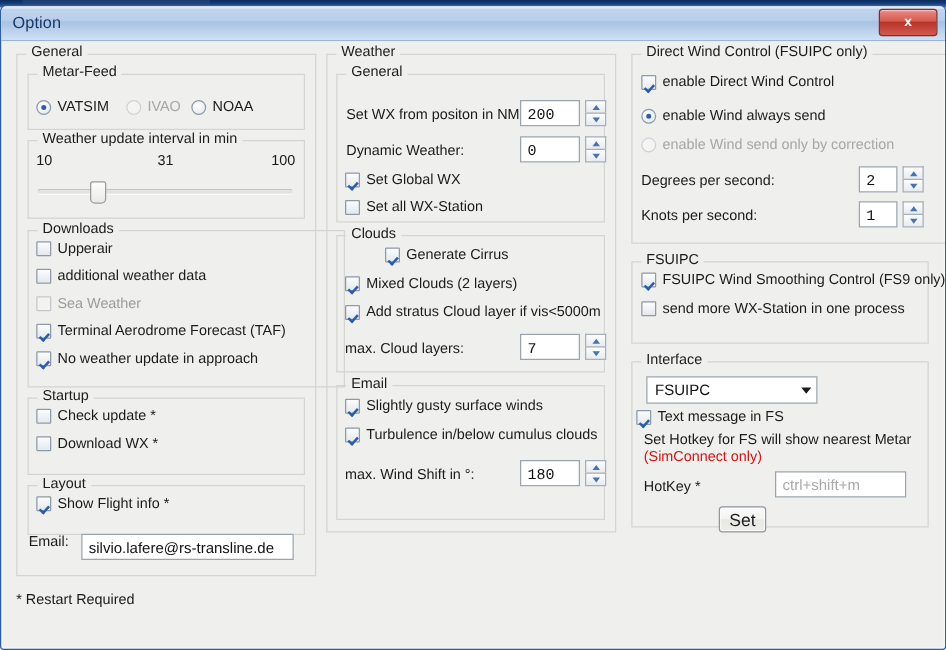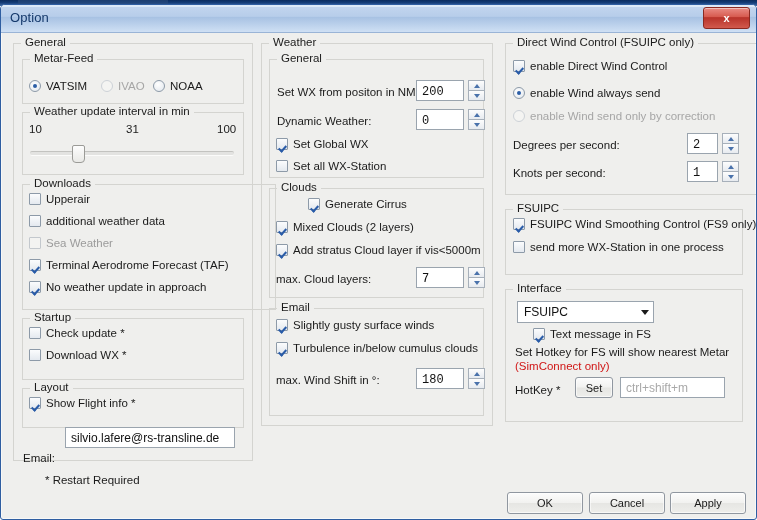--- a/index.html
+++ b/index.html
@@ -149,22 +149,23 @@
     width:0;height:0;display:block;
     border-left:4.5px solid transparent;border-right:4.5px solid transparent;border-top:5px solid #1b1b1b;
   }
 
   
   .btn{
     position:absolute;box-sizing:border-box;
     border:1px solid #9097a0;border-radius:3px;
     background:linear-gradient(to bottom,#fcfcfc 0%,#f2f2f0 48%,#e6e6e3 52%,#eeeeeb 100%);
     display:flex;align-items:center;justify-content:center;
-    font-size:11px;color:#1b1b1b;cursor:pointer;
+    font-size:14px;color:#1b1b1b;cursor:pointer;
     box-shadow:inset 0 0 0 1px rgba(255,255,255,.6);
+    margin-top:28px;
   }
 
   .footnote{position:absolute;white-space:nowrap;font-size:11.5px;color:#1b1b1b;}
 </style>
 </head>
 <body>
 
 <div class="behind-strip">
   <div class="ghost"></div>
 </div>
@@ -247,24 +248,24 @@
     </div>
 
     <div class="gb" style="left:17px;top:352px;width:222px;height:40px;">
       <div class="gb-label">Layout</div>
     </div>
     <div class="cb checked" style="left:24px;top:361px;">
       <span class="box"></span>
       <span class="txt">Show Flight info *</span>
     </div>
 
-    <div class="lbl" style="left:18px;top:416px;">Email:</div>
+    <div class="lbl" style="left:18px;top:392px;">Email:</div>
     <input class="tin" style="left: 60px; top: 391px; width: 170px;" value="silvio.lafere@rs-transline.de">
 
-    <div class="footnote" style="left:8px;top:438px;margin-left:32px;">* Restart Required</div>
+    <div class="footnote" style="left:8px;top:438px;">* Restart Required</div>
 
     <div class="gb" style="left:256px;top:7px;width:232px;height:383px;">
       <div class="gb-label">Weather</div>
     </div>
 
     <div class="gb" style="left:264px;top:23px;width:215px;height:119px;">
       <div class="gb-label">General</div>
     </div>
     <div class="lbl" style="left:272px;top:50px;">Set WX from positon in NM:</div>
     <div class="spin" style="left:411px;top:44px;">
@@ -405,21 +406,21 @@
 
     <div class="gb" style="left:500px;top:253px;width:238px;height:133px;">
       <div class="gb-label">Interface</div>
     </div>
     <div class="combo" style="left:512px;top:265px;width:137px;">
       <span class="val">FSUIPC</span>
       <span class="arrow">
           <i></i>
         </span>
     </div>
-    <div class="cb checked" style="left:528px;top:292px;">
+    <div class="cb checked" style="left:504px;top:292px;">
       <span class="box"></span>
       <span class="txt">Text message in FS</span>
     </div>
     <div class="lbl" style="left:510px;top:310px;">Set Hotkey for FS will show nearest Metar</div>
     <div class="lbl red" style="left:510px;top:324px;">(SimConnect only)</div>
     <div class="lbl" style="left:510px;top:348px;">HotKey *</div>
     <div class="btn" style="left:570px;top:341px;width:38px;height:21px;">Set</div>
     <input class="tin ro" style="left: 615px; top: 341px; width: 105px;" placeholder="ctrl+shift+m">
 
     <div class="btn" style="left:502px;top:456px;width:76px;height:22px;">OK</div>

